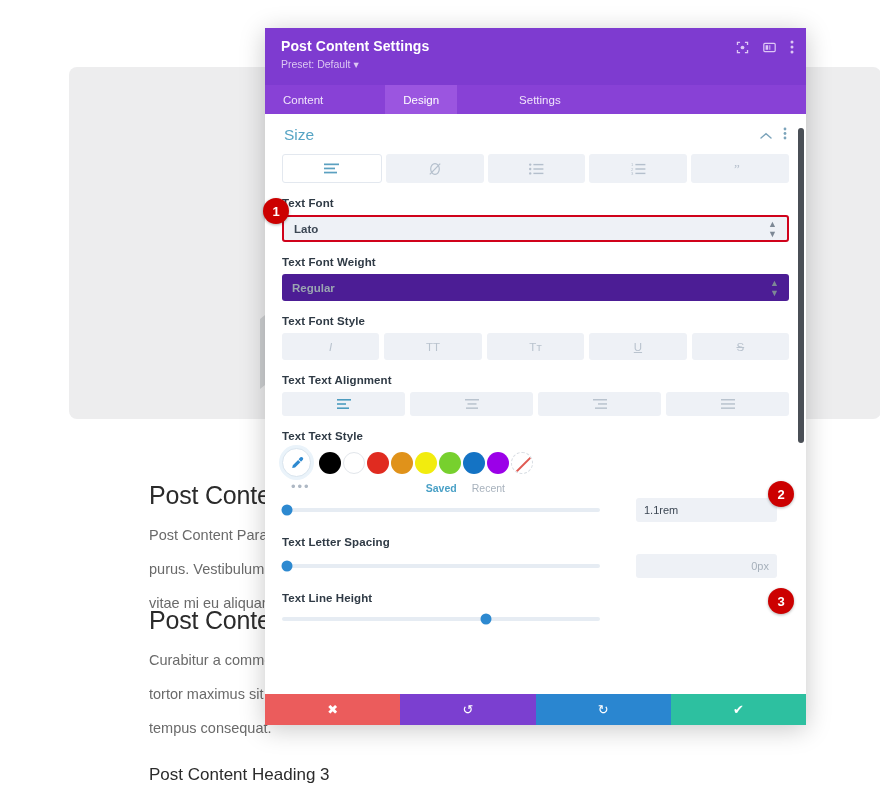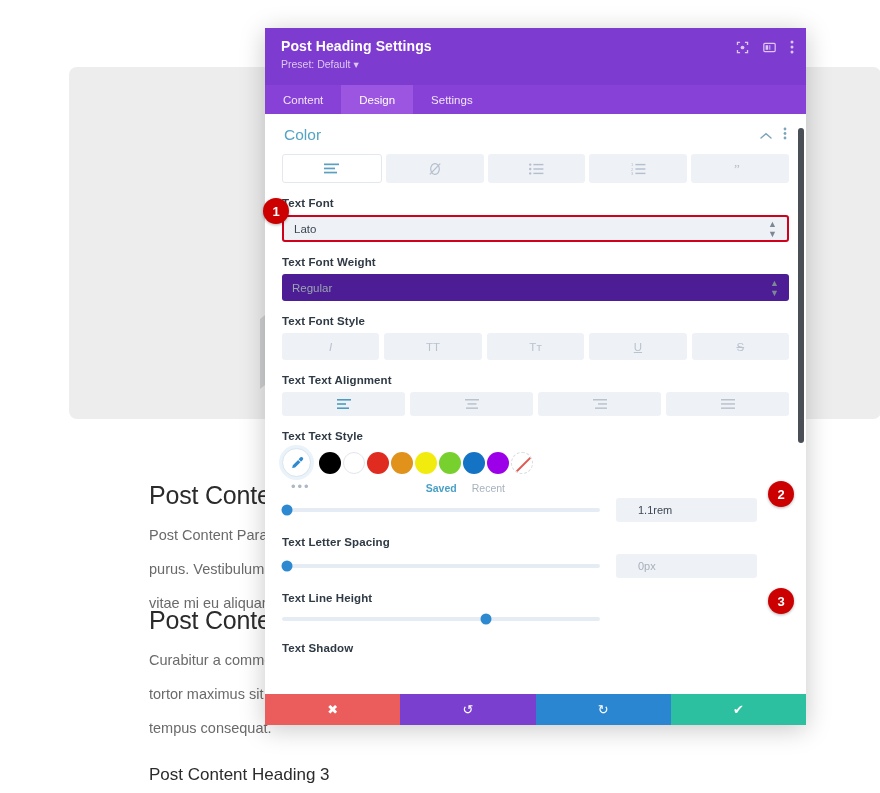--- a/index.html
+++ b/index.html
@@ -51,21 +51,21 @@
     height: 57px; flex: 0 0 auto;
   }
   .modal-title { color: #fff; font-size: 14px; font-weight: bold; letter-spacing: .1px; }
   .modal-preset { color: #dcc8f2; font-size: 10.5px; margin-top: 4px; }
   .header-icons {
     position: absolute; right: 12px; top: 12px; display: flex; gap: 14px; align-items: center;
   }
   .hicon { color: #ddc7f5; display: flex; align-items: center; justify-content: center; cursor: pointer; }
 
   .tabs {
-    background: #8841d6; display: flex; height: 29px; align-items: stretch; flex: 0 0 auto;
+    background: #8841d6; display: flex; height: 29px; align-items: stretch; flex: 0 0 auto; gap: 44px;
   }
   .tab {
     padding: 0 18px; display: flex; align-items: center; justify-content: center;
     color: #f0e4fb; font-size: 11.5px; cursor: pointer;
   }
   .tab.active { background: #9b55e0; color: #fff; }
 
   .modal-body {
     flex: 1 1 auto; background: #fff; position: relative; overflow: hidden;
     padding: 0 17px;
@@ -95,21 +95,21 @@
 
   .field-label {
     font-size: 11.5px; color: #2f3a45; margin: 14px 0 6px 0; font-weight: 600;
     letter-spacing: .1px;
   }
   .select-box {
     height: 27px; background: #4c1d95; border-radius: 3px; display: flex;
     align-items: center; padding: 0 10px; position: relative; cursor: pointer;
   }
   .select-box.highlight { border: 2px solid #d0021b; background: #eef1f6; }
-  .select-val { font-size: 11.5px; color: #3c4754; }
+  .select-val { font-size: 11.5px; color: #3c4754; font-weight: bold; }
   .select-val.muted { color: #9aa5b1; }
   .select-arrow {
     position: absolute; right: 10px; top: 50%; transform: translateY(-50%);
     color: #7d8895; font-size: 9px; line-height: 1;
     display: flex; flex-direction: column; align-items: center;
   }
 
   .style-row { display: flex; gap: 5px; }
   .style-btn {
     flex: 1; height: 27px; background: #eef1f6; border-radius: 3px;
@@ -144,25 +144,25 @@
   .slider {
     position: relative; height: 18px; flex: 0 0 318px; display: flex; align-items: center;
     cursor: pointer;
   }
   .slider .track { width: 100%; height: 4px; background: #e6ecf3; border-radius: 2px; }
   .slider .thumb {
     position: absolute; width: 11px; height: 11px; border-radius: 50%;
     background: #2d89d0; top: 50%; transform: translate(-50%,-50%);
   }
   .num-input {
-    margin-left: 16px; width: 141px; height: 24px; background: #eef1f6;
-    border-radius: 3px; display: flex; align-items: center; padding: 0 22px;
+    margin-left: 36px; width: 141px; height: 24px; background: #eef1f6;
+    border-radius: 3px; display: flex; align-items: center; padding: 0 8px;
     font-size: 11px; color: #3c4754; cursor: text;
   }
-  .num-input.muted { color: #a6b0bb; }
+  .num-input.muted { color: #a6b0bb; justify-content: flex-end; }
 
   .modal-footer { display: flex; height: 31px; flex: 0 0 auto; }
   .foot-btn {
     flex: 1; display: flex; align-items: center; justify-content: center;
     color: #fff; font-size: 13px; cursor: pointer;
   }
   .f-cancel { background: #eb5c5c; }
   .f-undo   { background: #7b3fd0; }
   .f-redo   { background: #2a86d0; }
   .f-save   { background: #2dc0a0; }
@@ -212,21 +212,21 @@
         <div>tempus consequat.</div>
       </div>
       <div class="bg-h3">Post Content Heading 3</div>
 
     </div>
   </div>
 
   <div class="modal">
 
     <div class="modal-header">
-      <div class="modal-title">Post Heading Settings</div>
+      <div class="modal-title">Post Content Settings</div>
       <div class="modal-preset">
         <span>Preset: Default</span>
         <span> ▾</span>
       </div>
       <div class="header-icons">
         <span class="hicon">
           <svg width="13" height="13" viewBox="0 0 16 16">
             <path d="M1 1h4v1.6H2.6V5H1V1zM11 1h4v4h-1.6V2.6H11V1zM1 11h1.6v2.4H5V15H1v-4zM13.4 11H15v4h-4v-1.6h2.4V11z" fill="#ddc7f5"></path>
             <circle cx="8" cy="8" r="2.3" fill="#ddc7f5"></circle>
           </svg>
@@ -254,21 +254,21 @@
       <div class="tab">Settings</div>
     </div>
 
     <div class="modal-body">
 
       <div class="scroll-track">
         <div class="scroll-thumb"></div>
       </div>
 
       <div class="section-head">
-        <div class="section-title">Color</div>
+        <div class="section-title">Size</div>
         <div class="section-tools">
           <span>
             <svg width="12" height="8" viewBox="0 0 12 8">
                 <path d="M1 6L6 1.6 11 6" fill="none" stroke="#7ca4bb" stroke-width="1.4" stroke-linecap="round"></path>
               </svg>
           </span>
           <span>
             <svg width="4" height="13" viewBox="0 0 4 13">
               <circle cx="2" cy="2" r="1.4" fill="#7ca4bb"></circle>
               <circle cx="2" cy="6.5" r="1.4" fill="#7ca4bb"></circle>
@@ -432,21 +432,20 @@
       </div>
 
       <div class="field-label">Text Line Height</div>
       <div class="slider-row">
         <div class="slider">
           <div class="track"></div>
           <div class="thumb" style="left:64%"></div>
         </div>
       </div>
 
-      <div class="field-label">Text Shadow</div>
 
     </div>
 
     <div class="modal-footer">
       <div class="foot-btn f-cancel">✖</div>
       <div class="foot-btn f-undo">↺</div>
       <div class="foot-btn f-redo">↻</div>
       <div class="foot-btn f-save">✔</div>
     </div>
   </div>

